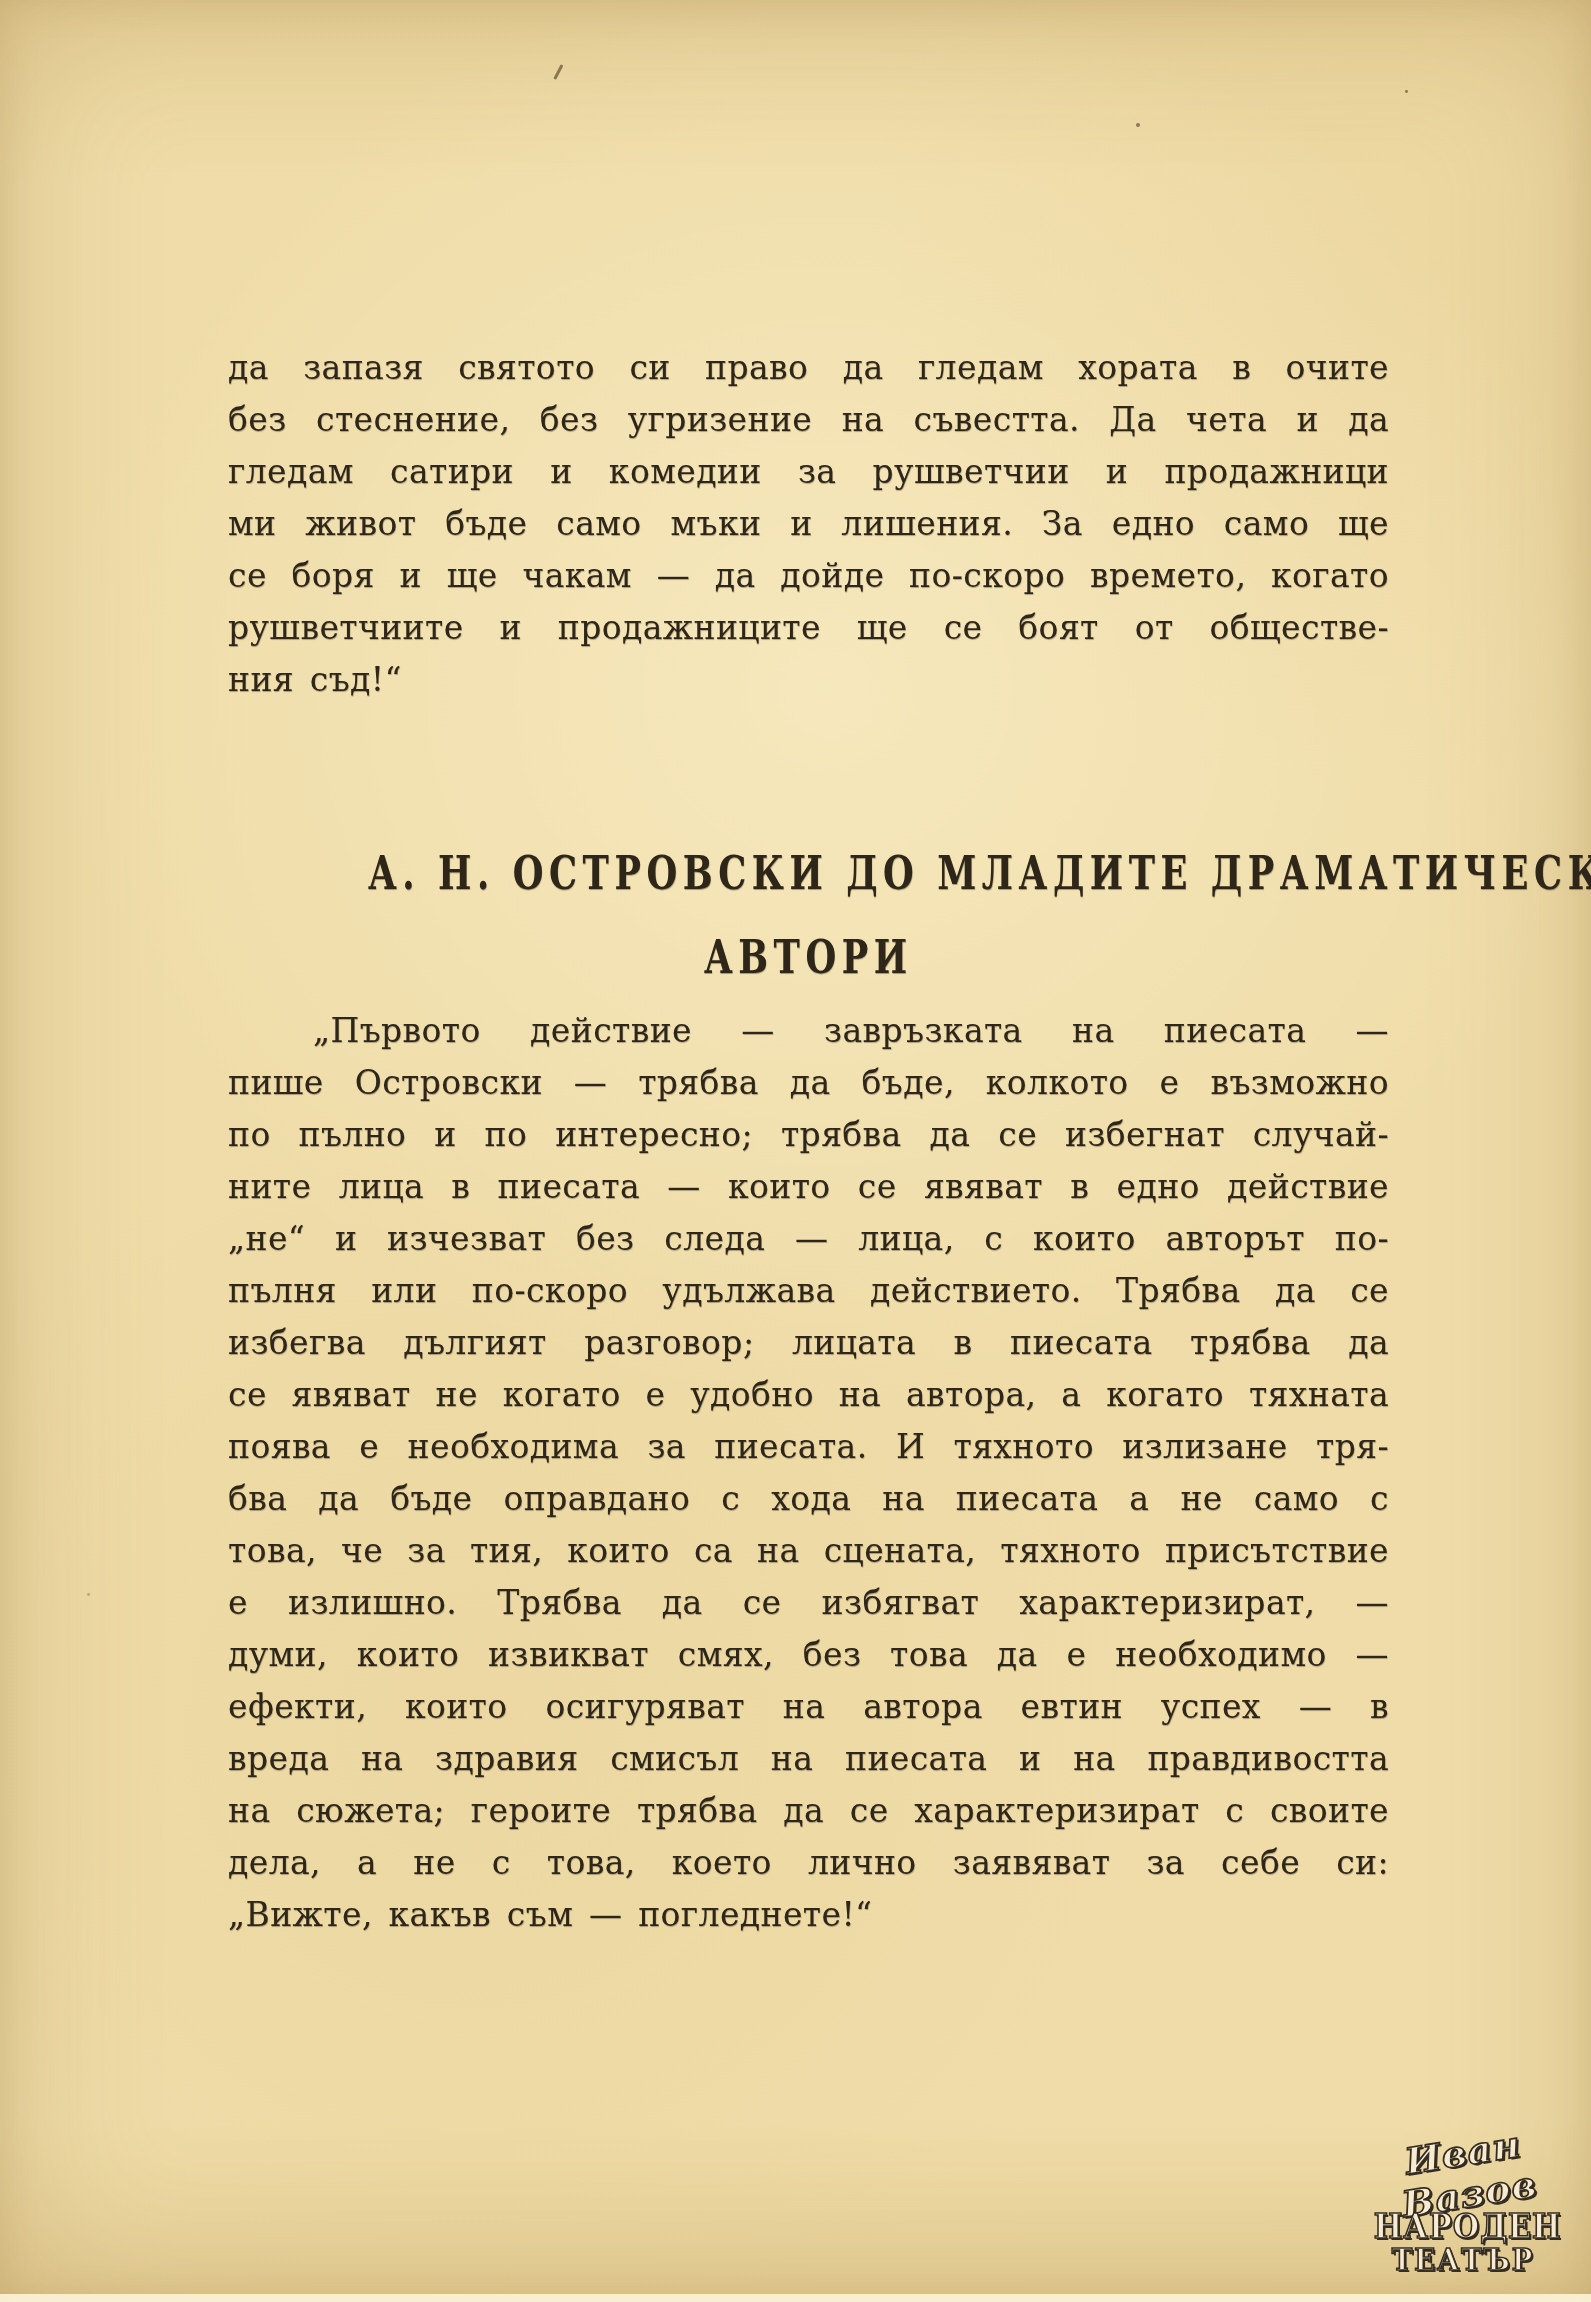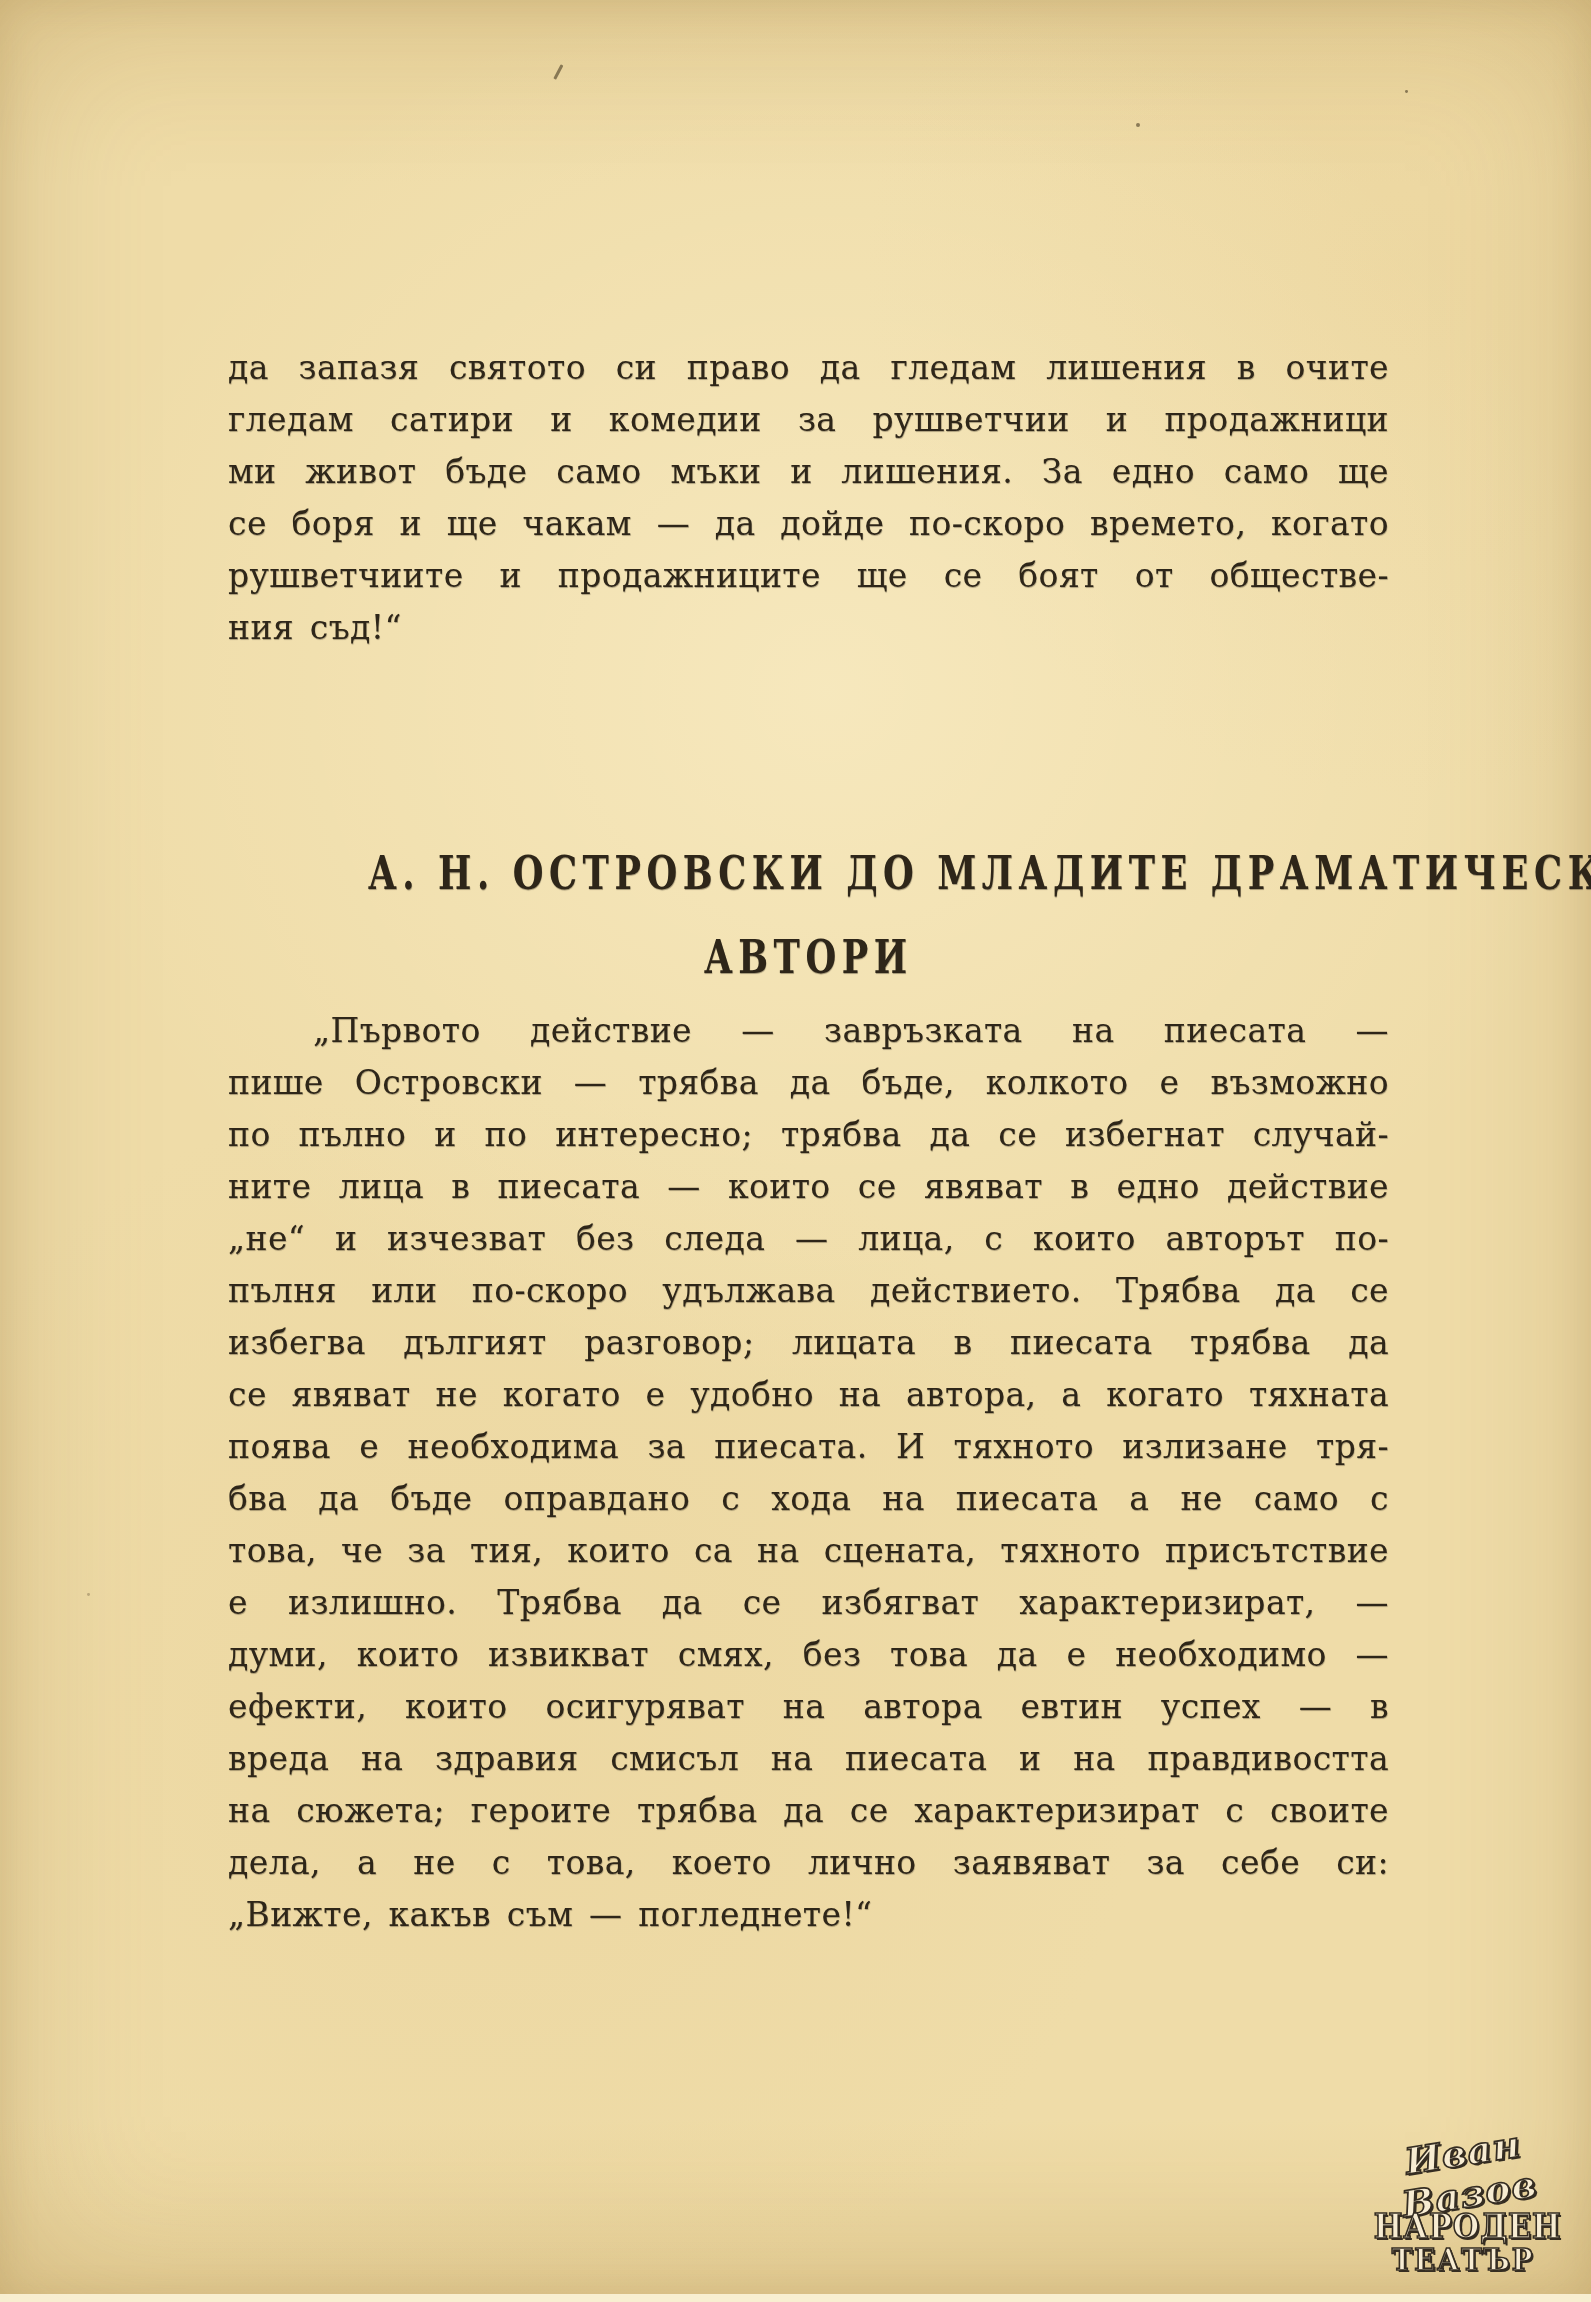--- a/index.html
+++ b/index.html
@@ -97,21 +97,22 @@
 <body>
 
 <div class="paper"></div>
 
 <div class="speck slash" style="left:557px; top:64px; width:2.9px; height:15.5px; transform:rotate(28deg);"></div>
 <div class="speck" style="left:1136px; top:123px; width:3.9px; height:3.9px;"></div>
 <div class="speck" style="left:1405px; top:90px; width:2.9px; height:2.9px;"></div>
 <div class="speck" style="left:87px; top:1593px; width:2.9px; height:2.9px; opacity:.5;"></div>
 
 <div id="intro" class="textcol">
-  <div class="line">да запазя святото си право да гледам лишения в очите</div>
+  <div class="line">да запазя святото си право да гледам хората в очите</div>
+  <div class="line">без стеснение, без угризение на съвестта. Да чета и да</div>
   <div class="line">гледам сатири и комедии за рушветчии и продажници</div>
   <div class="line">ми живот бъде само мъки и лишения. За едно само ще</div>
   <div class="line">се боря и ще чакам — да дойде по-скоро времето, когато</div>
   <div class="line">рушветчиите и продажниците ще се боят от обществе-</div>
   <div class="line no-just">ния съд!“</div>
 </div>
 
 <div id="heading" class="textcol">
   <div class="head-line"><span>А. Н. ОСТРОВСКИ ДО МЛАДИТЕ ДРАМАТИЧЕСКИ</span></div>
   <div class="head-line"><span>АВТОРИ</span></div>

